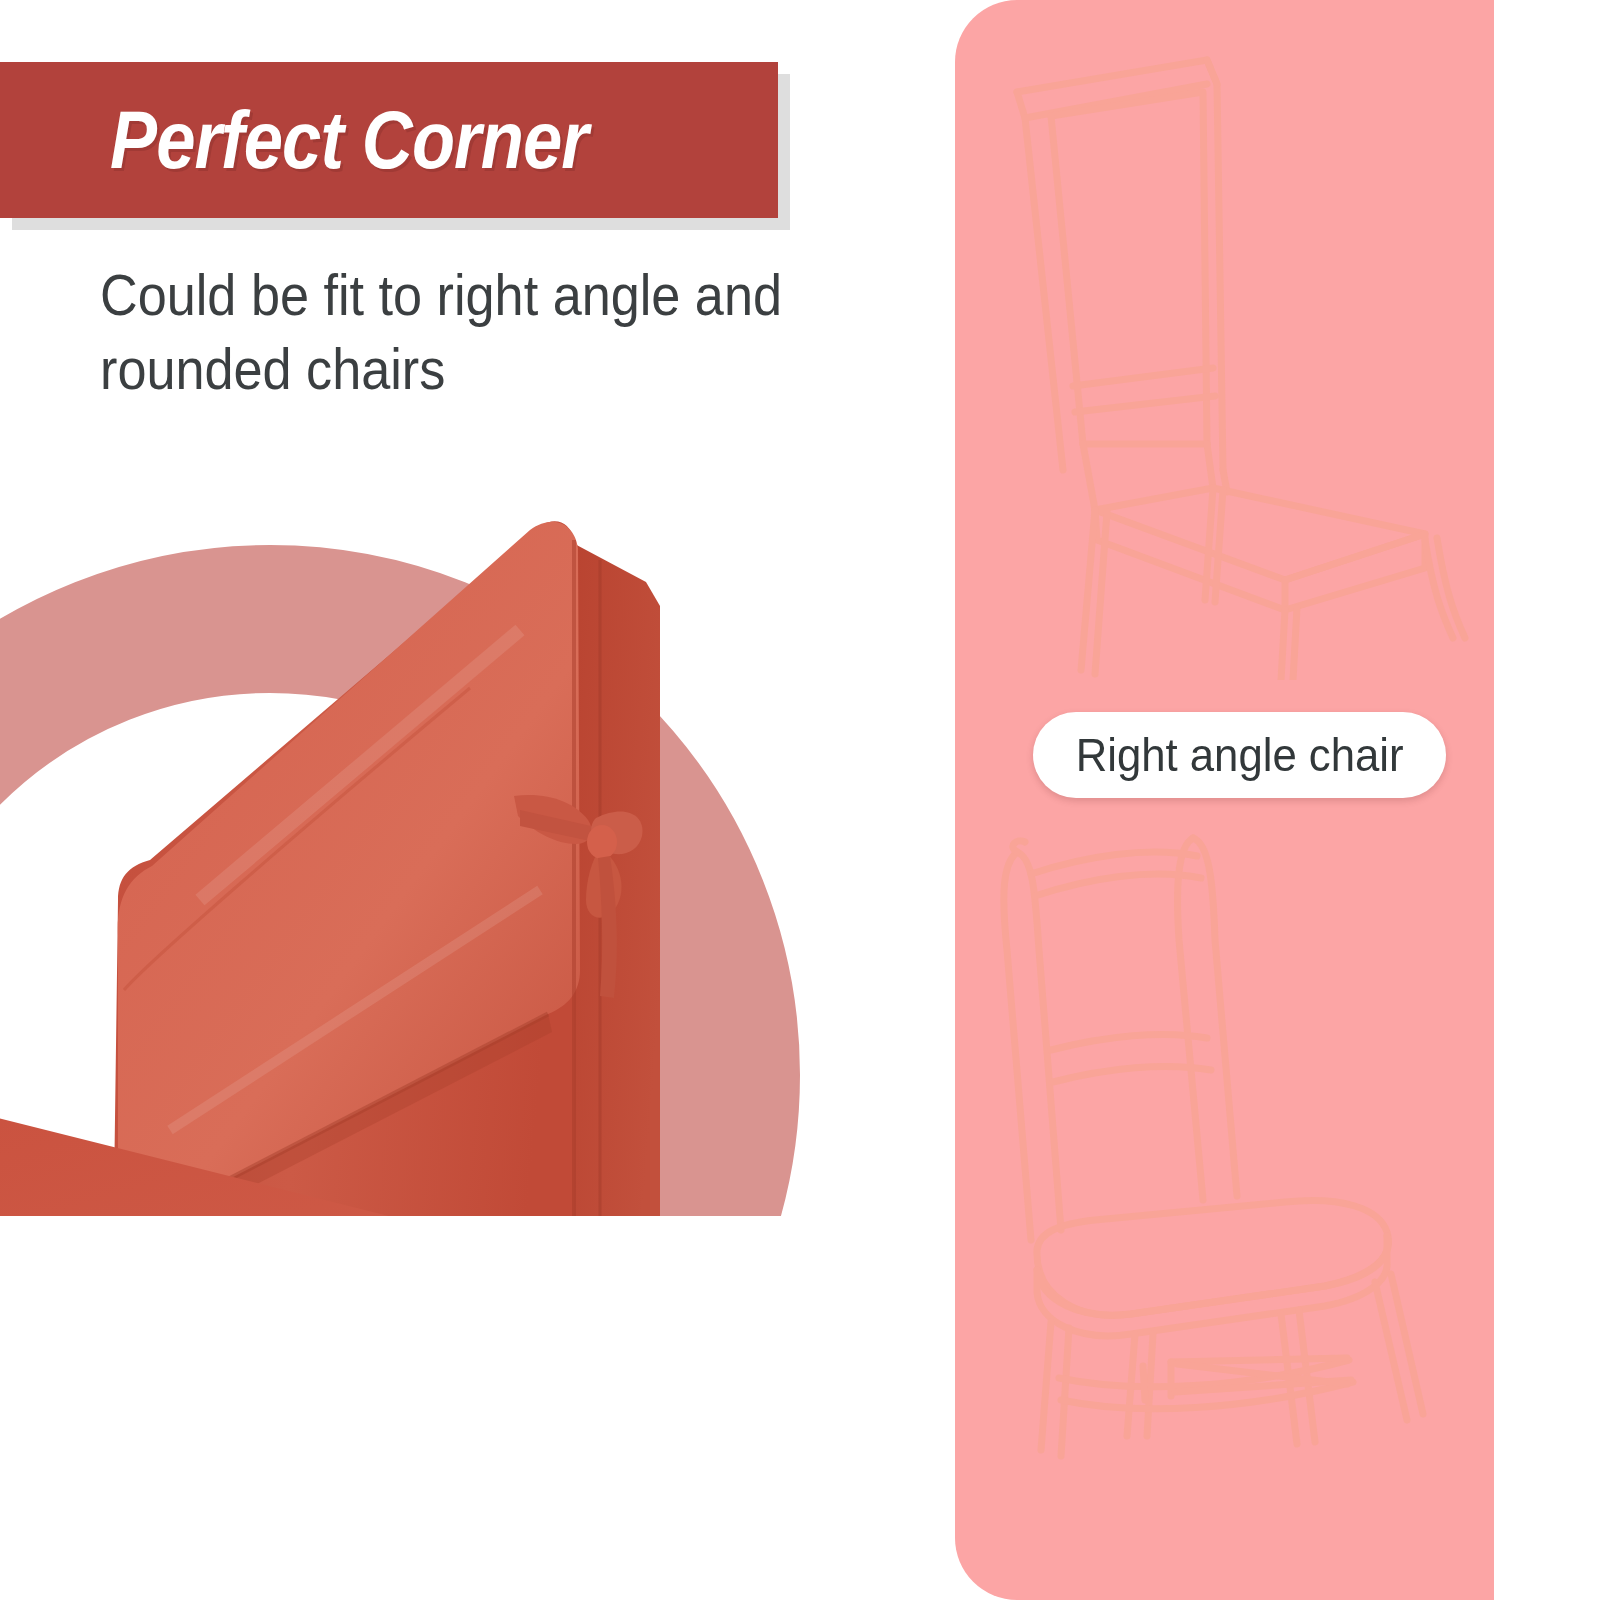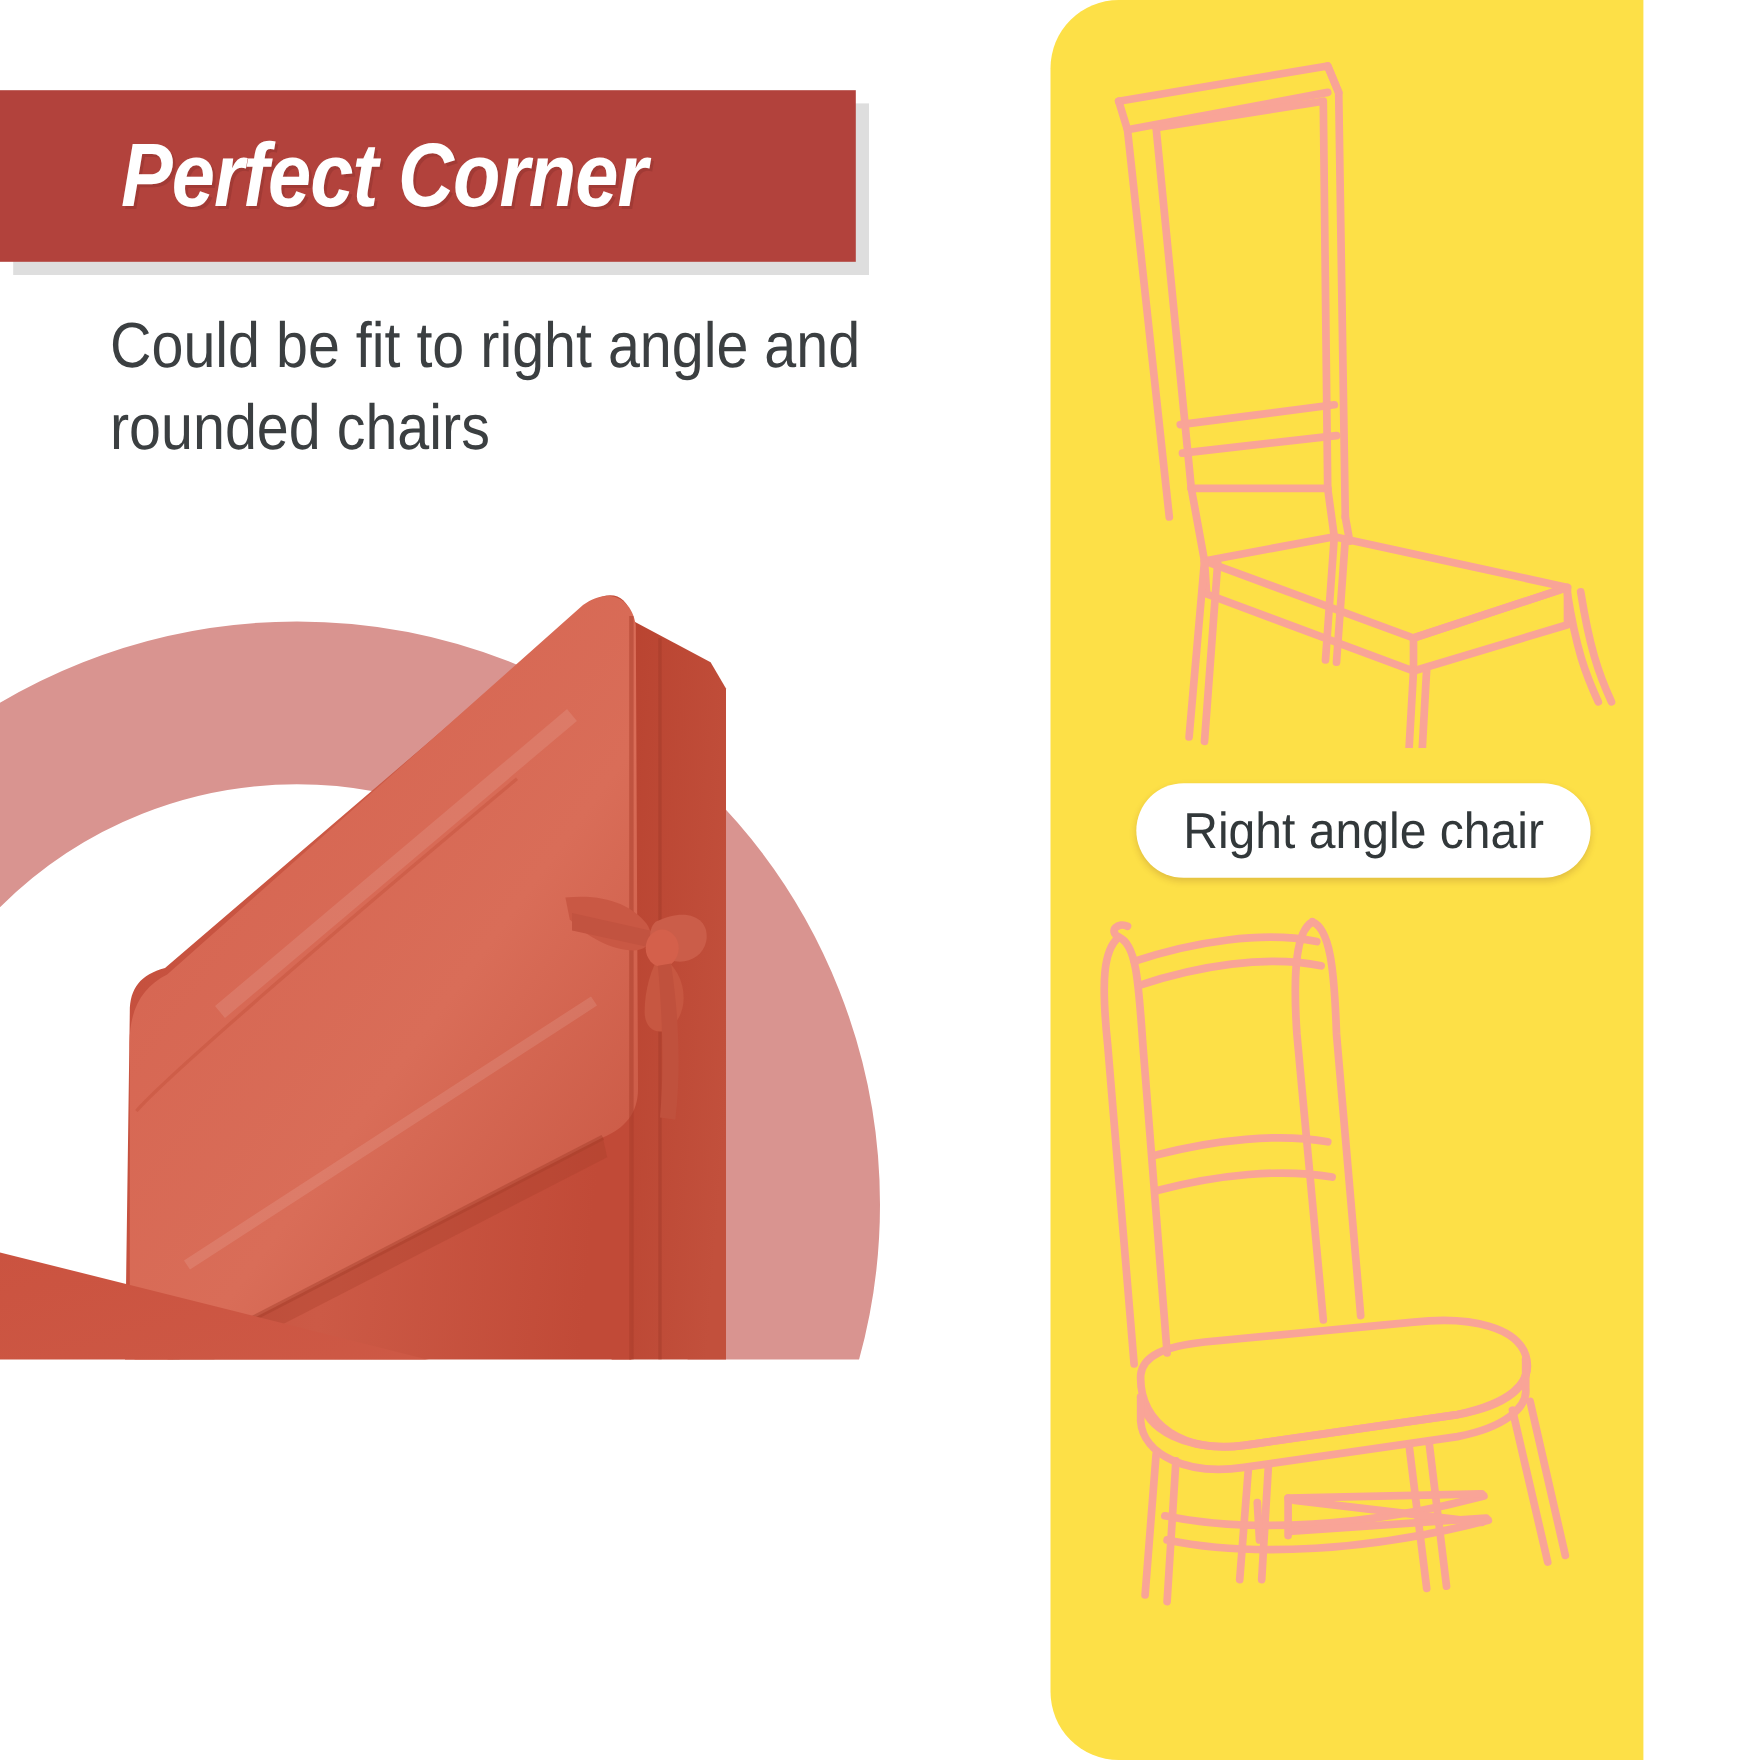--- a/index.html
+++ b/index.html
@@ -6,21 +6,21 @@
   body{
     width:1600px;height:1600px;
     background:#ffffff;
     font-family:"Liberation Sans", sans-serif;
     overflow:hidden;
     position:relative;
   }
   .stage{position:absolute;inset:0;width:1600px;height:1600px;overflow:hidden;}
 
   
-  .left-col{position:absolute;left:0;top:0;width:970px;height:1216px;overflow:hidden;margin-top:20px;}
+  .left-col{position:absolute;left:0;top:0;width:970px;height:1216px;overflow:hidden;}
 
   
   .banner-wrap{position:absolute;left:0;top:62px;width:790px;height:168px;}
   .banner-shadow{
     position:absolute;left:12px;top:12px;width:778px;height:156px;
     background:#dedede;
   }
   .banner{
     position:absolute;left:0;top:0;width:778px;height:156px;
     background:#b2423c;
@@ -60,21 +60,21 @@
     box-sizing:border-box;
   }
 
   
   .product{position:absolute;left:0;top:430px;width:760px;height:1170px;}
   .product svg{position:absolute;left:0;top:0;}
 
   
   .right-panel{
     position:absolute;left:955px;top:0;width:539px;height:1600px;
-    background:#fde047;
+    background:#fca5a5;
     border-top-left-radius:62px;
     border-bottom-left-radius:62px;
     overflow:hidden;
   }
   .chair-fig{position:absolute;left:0;width:645px;}
   .chair-fig svg{display:block;}
   .chair-top{top:40px;height:640px;}
   .chair-bottom{top:800px;height:660px;}
 
   .pill{

